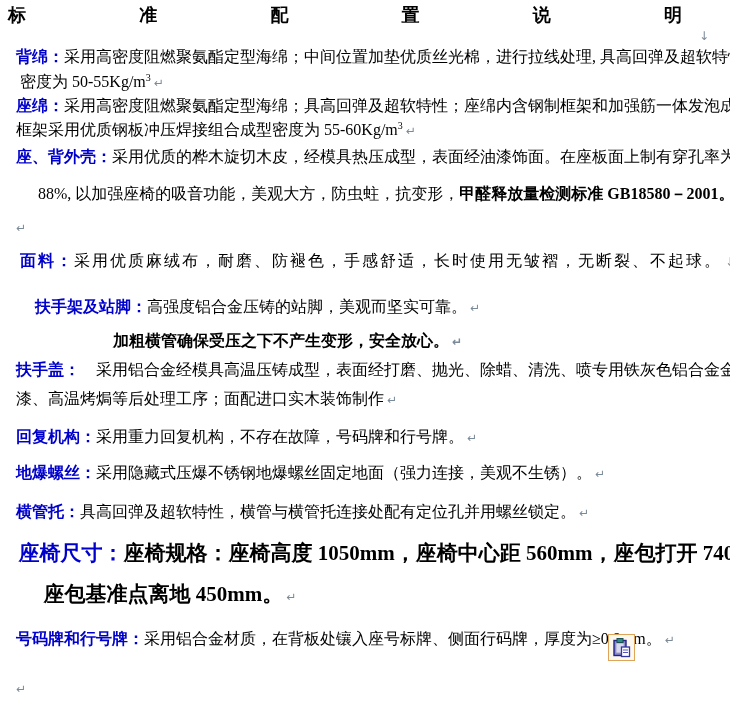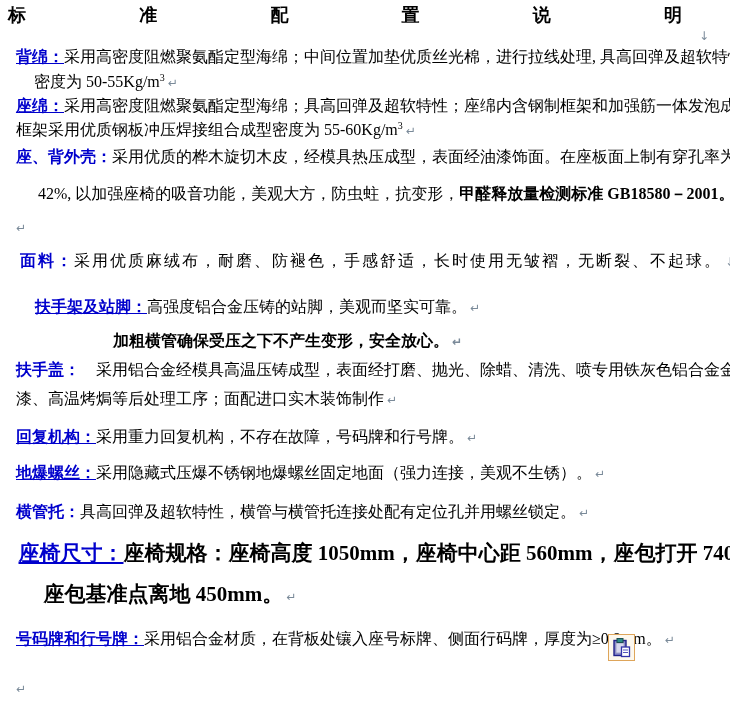--- a/index.html
+++ b/index.html
@@ -6,21 +6,21 @@
     --blue:#0000CC;
     --mark:#7a8a99;
   }
   html,body{margin:0;padding:0;}
   body{
     width:730px;height:710px;position:relative;background:#ffffff;overflow:hidden;
     font-family:"Liberation Serif","DejaVu Serif",serif;color:#000;
   }
   .line{position:absolute;white-space:pre;font-size:16px;line-height:20px;color:#000;}
   .lbl{color:var(--blue);font-weight:bold;}
-  .u{text-decoration:underline;}
+  .u{}
   .b{font-weight:bold;}
   .mk{color:var(--mark);font-family:"DejaVu Sans",sans-serif;font-size:12px;margin-left:3px;}
   .sup{font-size:10px;vertical-align:super;line-height:0;}
   .big{font-size:21px;line-height:26px;}
   .sp{letter-spacing:2px;}
   .title-row{
     position:absolute;top:3px;left:8px;width:674px;display:flex;justify-content:space-between;
     font-size:18px;font-weight:bold;
   }
   .paste-btn{
@@ -40,36 +40,36 @@
   <span>说</span>
   <span>明</span>
 </div>
 <div class="line" style="top:5px;left:688px;">
   <span class="mk">↓</span>
 </div>
 
 <div class="line" style="top:27px;left:8px;">
   <span class="lbl u">背绵：</span><span>采用高密度阻燃聚氨酯定型海绵；中间位置加垫优质丝光棉，进行拉线处理, 具高回弹及超软特性；</span>
 </div>
-<div class="line" style="top:52px;left:26px;text-align:center;">
+<div class="line" style="top:52px;left:12px;text-align:center;">
   <span>密度为 50-55Kg/m</span><span class="sup">3</span><span class="mk">↵</span>
 </div>
 
 <div class="line" style="top:76px;left:8px;">
   <span class="lbl u">座绵：</span><span>采用高密度阻燃聚氨酯定型海绵；具高回弹及超软特性；座绵内含钢制框架和加强筋一体发泡成型，</span>
 </div>
 <div class="line" style="top:100px;left:8px;">
   <span>框架采用优质钢板冲压焊接组合成型密度为 55-60Kg/m</span><span class="sup">3</span><span class="mk">↵</span>
 </div>
 
 <div class="line" style="top:127px;left:8px;">
   <span class="lbl">座、背外壳：</span><span>采用优质的桦木旋切木皮，经模具热压成型，表面经油漆饰面。在座板面上制有穿孔率为</span>
 </div>
 <div class="line" style="top:164px;left:30px;">
-  <span>42%, 以加强座椅的吸音功能，美观大方，防虫蛀，抗变形，</span><span class="b">甲醛释放量检测标准 GB18580－2001。</span><span class="mk">↵</span>
+  <span>88%, 以加强座椅的吸音功能，美观大方，防虫蛀，抗变形，</span><span class="b">甲醛释放量检测标准 GB18580－2001。</span><span class="mk">↵</span>
 </div>
 
 <div class="line" style="top:197px;left:8px;">
   <span class="mk" style="margin-left:0;">↵</span>
 </div>
 
 <div class="line sp" style="top:231px;left:8px;">
   <span class="lbl">面料：</span><span>采用优质麻绒布，耐磨、防褪色，手感舒适，长时使用无皱褶，无断裂、不起球。</span><span class="mk">↓</span>
 </div>
 

